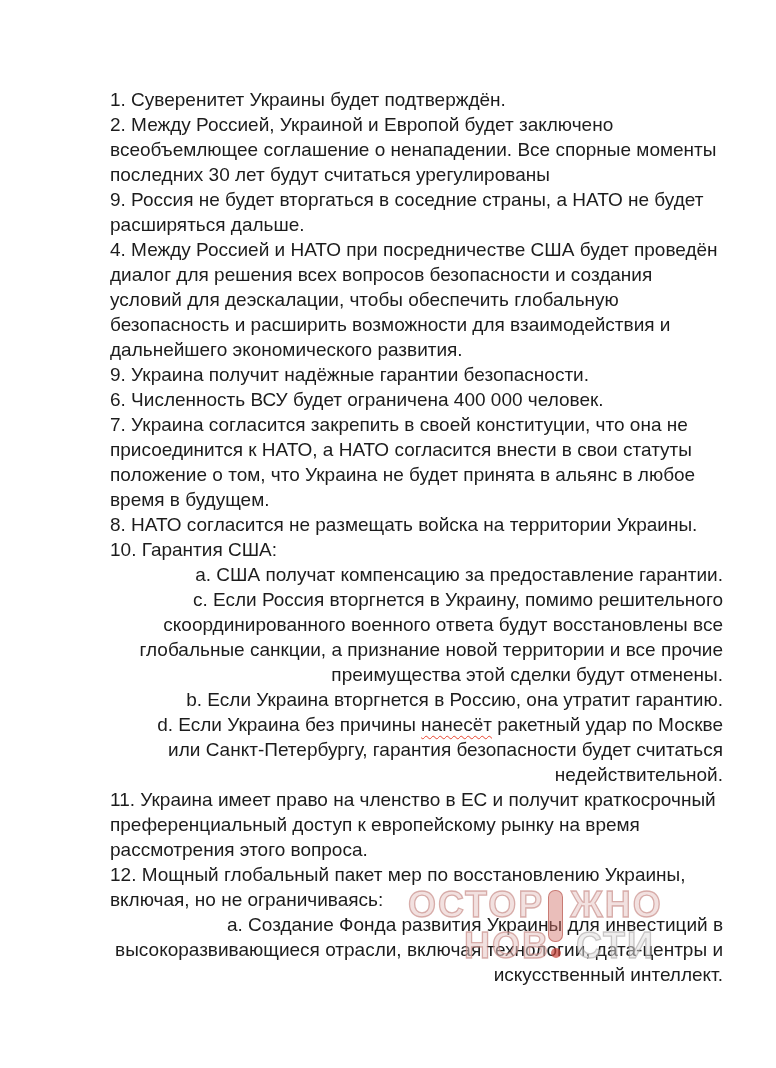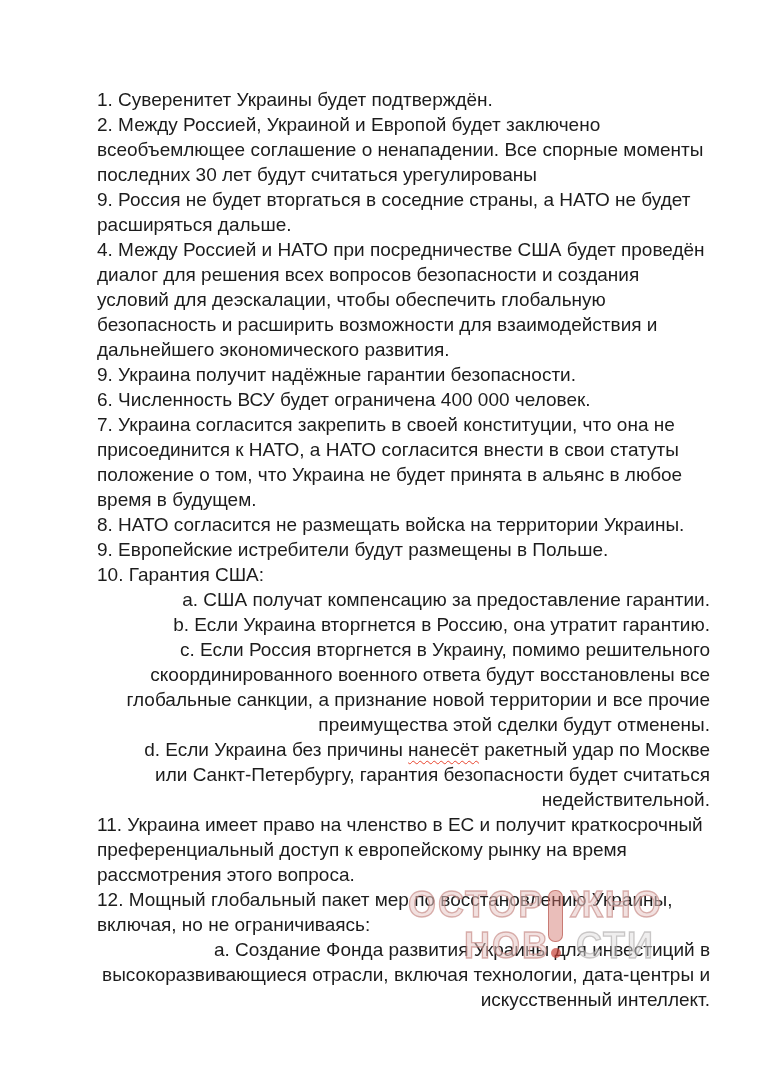--- a/index.html
+++ b/index.html
@@ -11,21 +11,21 @@
     overflow: hidden;
     font-family: "Liberation Sans", sans-serif;
   }
   .page {
     position: absolute;
     inset: 0;
     background: #ffffff;
   }
   .doc {
     position: absolute;
-    left: 97px;
+    left: 110px;
     top: 87px;
     width: 613px;
     font-size: 19px;
     line-height: 25px;
     color: #1c1c1c;
     letter-spacing: 0;
   }
   .doc p { margin: 0; padding: 0; }
   .doc p.sub { text-indent: 24px; text-align: right; }
   .misspelled {
@@ -94,25 +94,24 @@
 
   <div class="doc" id="doc">
       <p class="">1. Суверенитет Украины будет подтверждён.</p>
       <p class="">2. Между Россией, Украиной и Европой будет заключено всеобъемлющее соглашение о ненападении. Все спорные моменты последних 30 лет будут считаться урегулированы</p>
       <p class="">9. Россия не будет вторгаться в соседние страны, а НАТО не будет расширяться дальше.</p>
       <p class="">4. Между Россией и НАТО при посредничестве США будет проведён диалог для решения всех вопросов безопасности и создания условий для деэскалации, чтобы обеспечить глобальную безопасность и расширить возможности для взаимодействия и дальнейшего экономического развития.</p>
       <p class="">9. Украина получит надёжные гарантии безопасности.</p>
       <p class="">6. Численность ВСУ будет ограничена 400 000 человек.</p>
       <p class="">7. Украина согласится закрепить в своей конституции, что она не присоединится к НАТО, а НАТО согласится внести в свои статуты положение о том, что Украина не будет принята в альянс в любое время в будущем.</p>
       <p class="">8. НАТО согласится не размещать войска на территории Украины.</p>
-      <p class="">9. Европейские истребители будут размещены в Польше.</p>
       <p class="">10. Гарантия США:</p>
       <p class="sub">a. США получат компенсацию за предоставление гарантии.</p>
+      <p class="sub">c. Если Россия вторгнется в Украину, помимо решительного скоординированного военного ответа будут восстановлены все глобальные санкции, а признание новой территории и все прочие преимущества этой сделки будут отменены.</p>
       <p class="sub">b. Если Украина вторгнется в Россию, она утратит гарантию.</p>
-      <p class="sub">c. Если Россия вторгнется в Украину, помимо решительного скоординированного военного ответа будут восстановлены все глобальные санкции, а признание новой территории и все прочие преимущества этой сделки будут отменены.</p>
       <p class="sub">d. Если Украина без причины <span class="misspelled">нанесёт</span> ракетный удар по Москве или Санкт-Петербургу, гарантия безопасности будет считаться недействительной.</p>
       <p class="">11. Украина имеет право на членство в ЕС и получит краткосрочный преференциальный доступ к европейскому рынку на время рассмотрения этого вопроса.</p>
       <p class="">12. Мощный глобальный пакет мер по восстановлению Украины, включая, но не ограничиваясь:</p>
       <p class="sub">a. Создание Фонда развития Украины для инвестиций в высокоразвивающиеся отрасли, включая технологии, дата-центры и искусственный интеллект.</p>
     </div>
 
   <div class="watermark">
     <div class="wm-line wm-line1">
       <span class="wm-seg wm-red">ОСТОР</span><span class="wm-gap"></span><span class="wm-seg wm-red">ЖНО</span>
     </div>

